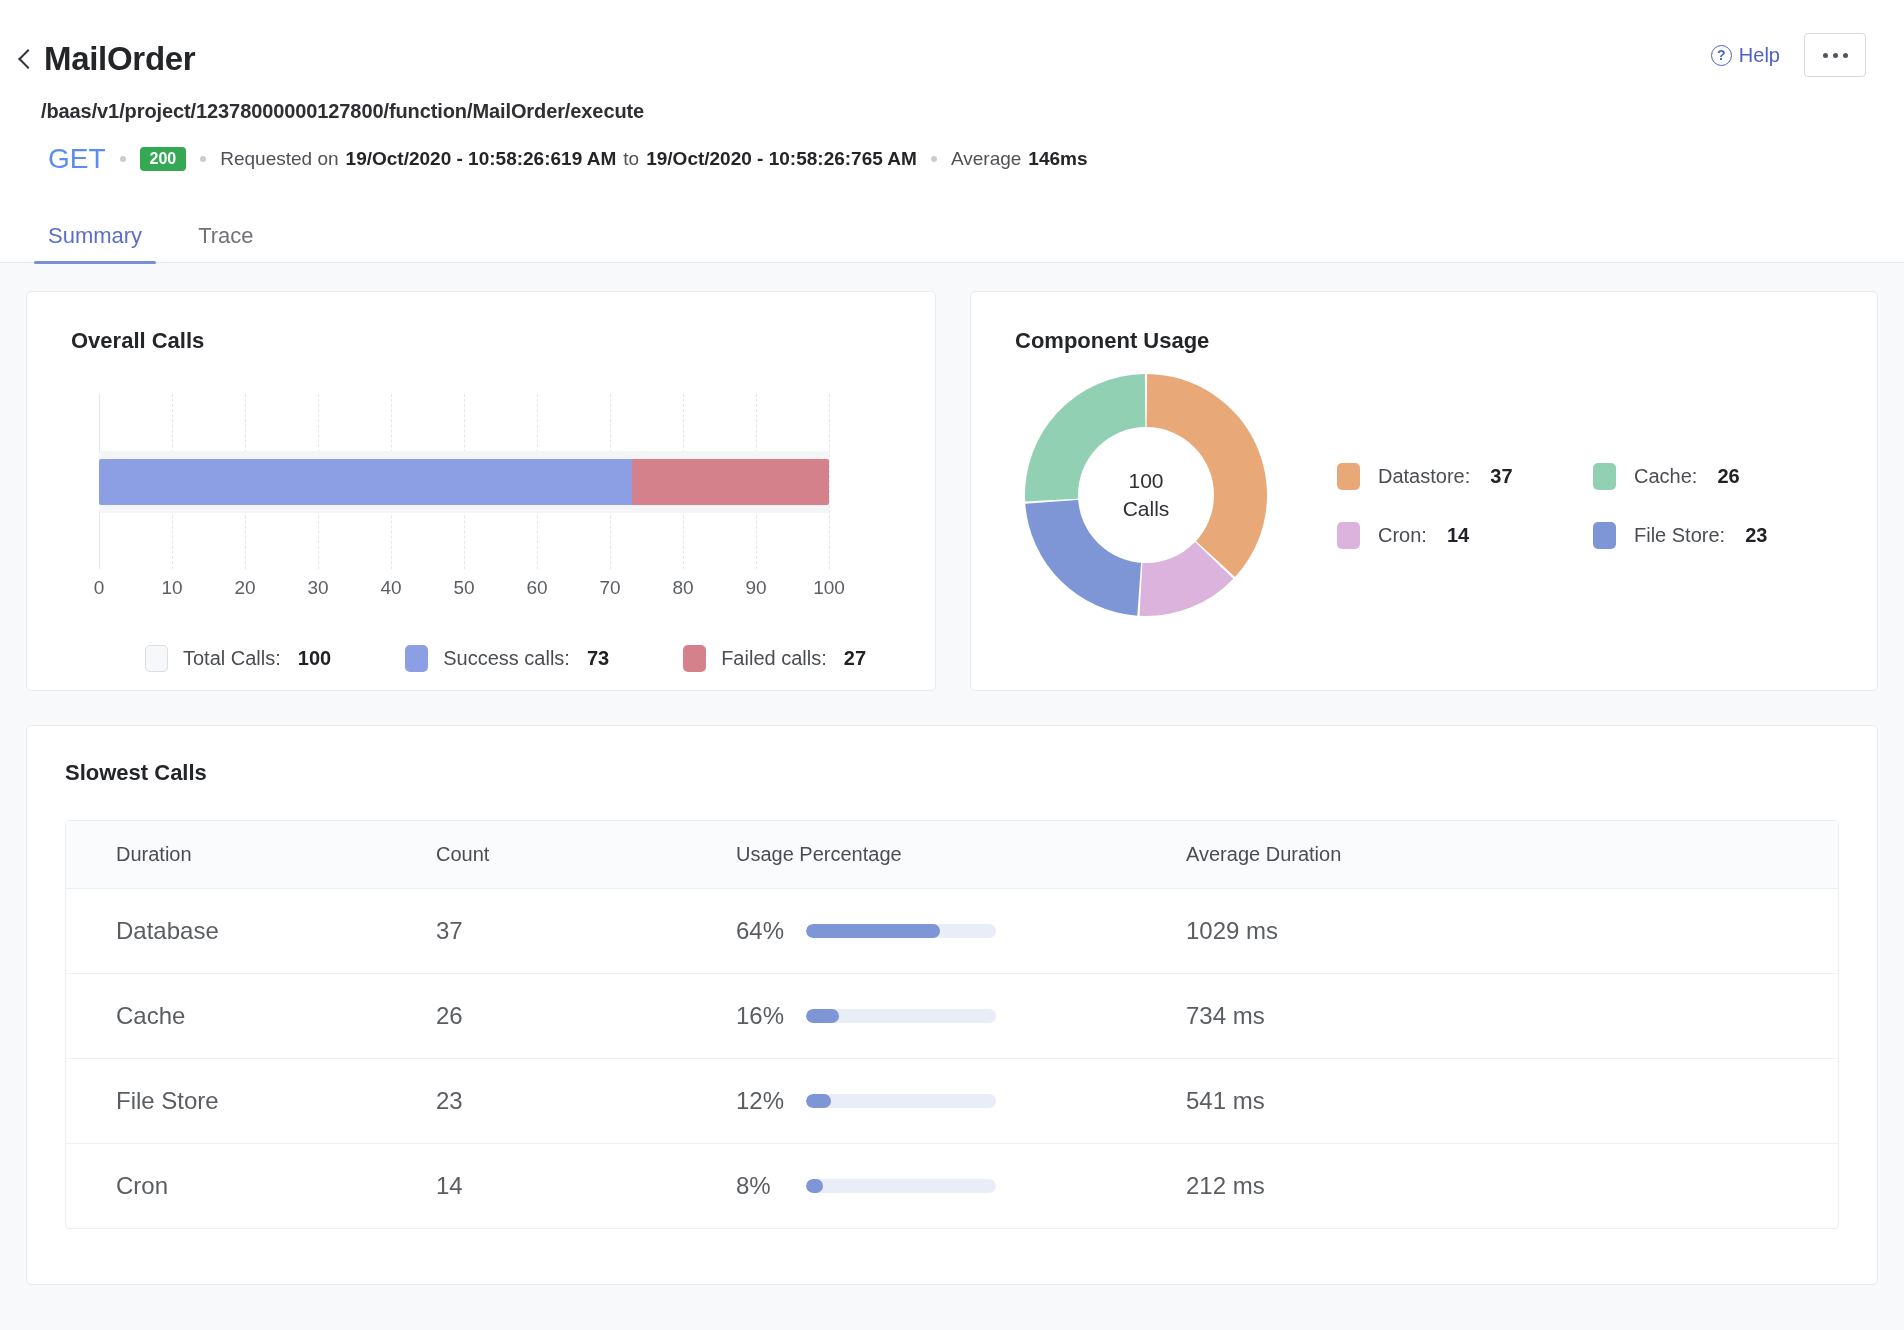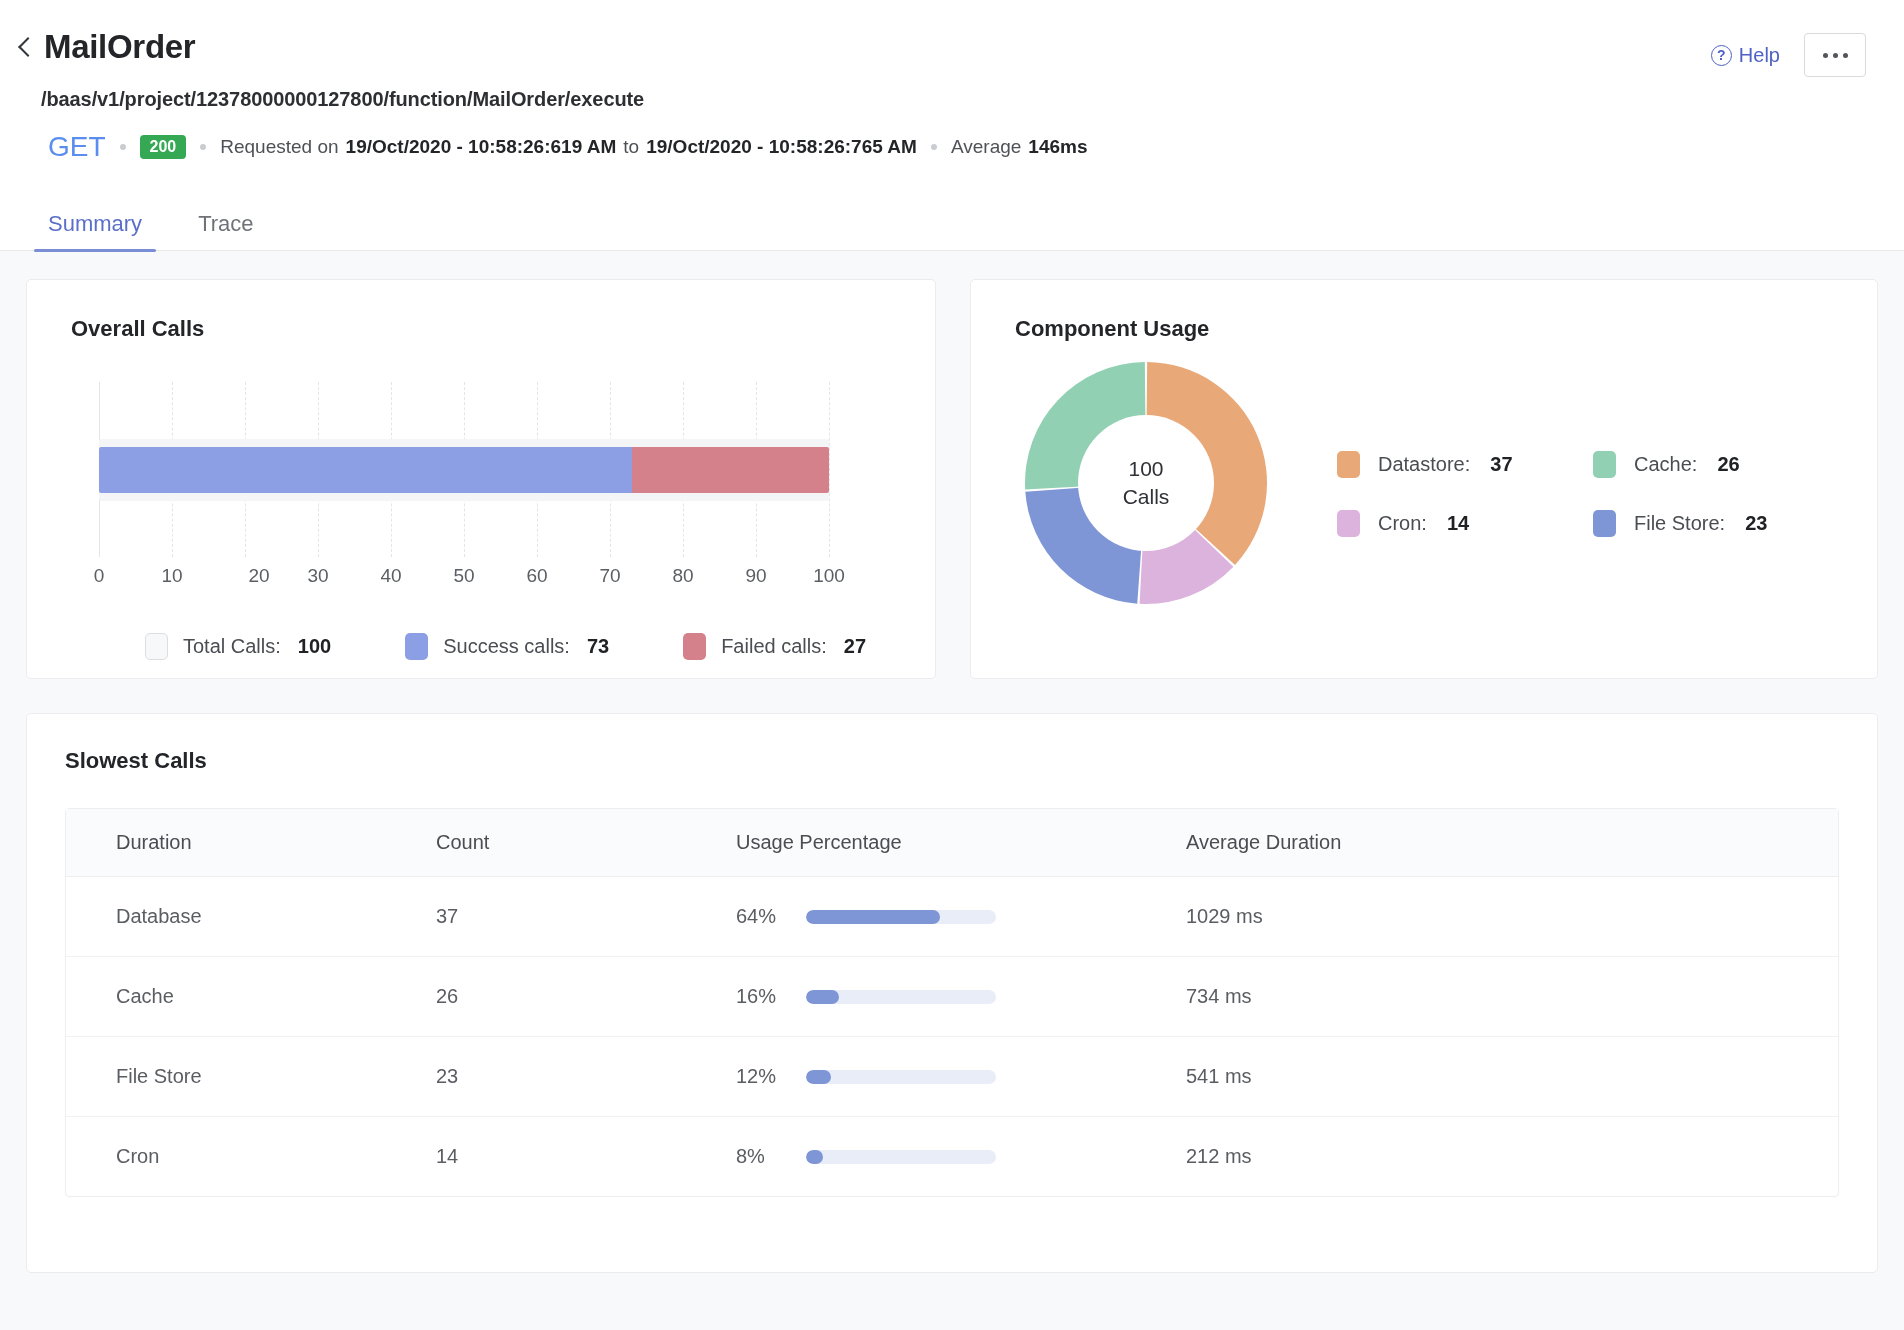--- a/index.html
+++ b/index.html
@@ -7,21 +7,21 @@
     width: 1904px;
     height: 1330px;
     background: #ffffff;
     font-family: "Liberation Sans", sans-serif;
     overflow: hidden;
   }
 
   
   .page-header {
     position: relative;
-    padding: 28px 0 0 0;
+    padding: 40px 0 0 0;
     background: #ffffff;
   }
   .title-row {
     display: flex;
     align-items: center;
     padding-left: 14px;
   }
   .back-chevron {
     width: 26px;
     height: 34px;
@@ -303,21 +303,21 @@
   thead th {
     background: #fafbfc;
     text-align: left;
     font-size: 20px;
     font-weight: normal;
     color: #4a4d52;
     padding: 22px 0 22px 0;
     border-bottom: 1px solid #eceef0;
   }
   tbody td {
-    font-size: 20px;
+    font-size: 24px;
     color: #5a5d62;
     padding: 28px 0;
     border-bottom: 1px solid #f0f1f3;
     margin-top: 8px;
   }
   tbody tr:last-child td { border-bottom: none; }
   .col-component { width: 370px; padding-left: 50px !important; }
   .col-count     { width: 300px; }
   .col-usage     { width: 450px; }
   .col-duration  { }
@@ -405,21 +405,21 @@
         <div class="bar-track"></div>
         <div class="bar-stack">
           <div class="seg-success" id="seg-success" style="width: 73%;"></div>
           <div class="seg-failed" id="seg-failed" style="width: 27%;"></div>
         </div>
       </div>
 
       <div class="x-axis" id="x-axis">
           <span class="x-tick" style="left: 0px;">0</span>
           <span class="x-tick" style="left: 73px;">10</span>
-          <span class="x-tick" style="left: 160px;">20</span>
+          <span class="x-tick" style="left: 146px;">20</span>
           <span class="x-tick" style="left: 219px;">30</span>
           <span class="x-tick" style="left: 292px;">40</span>
           <span class="x-tick" style="left: 365px;">50</span>
           <span class="x-tick" style="left: 438px;">60</span>
           <span class="x-tick" style="left: 511px;">70</span>
           <span class="x-tick" style="left: 584px;">80</span>
           <span class="x-tick" style="left: 657px;">90</span>
           <span class="x-tick" style="left: 730px;">100</span>
         </div>
 

